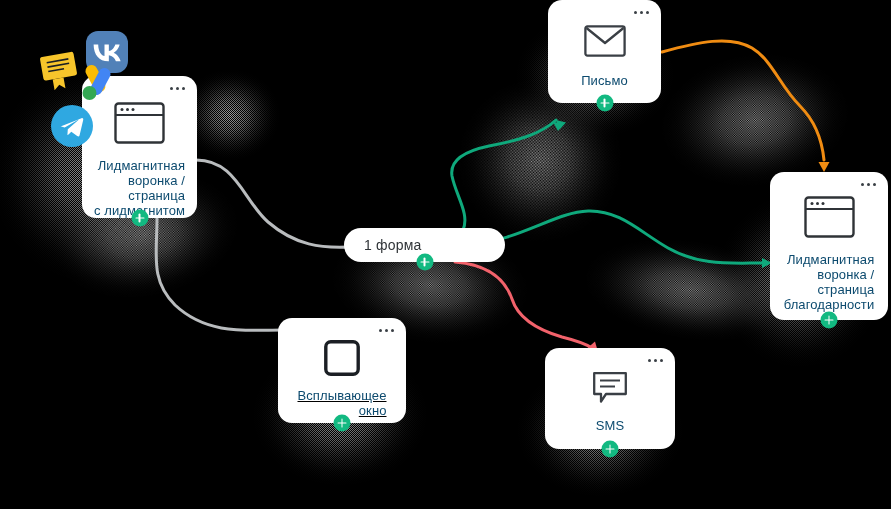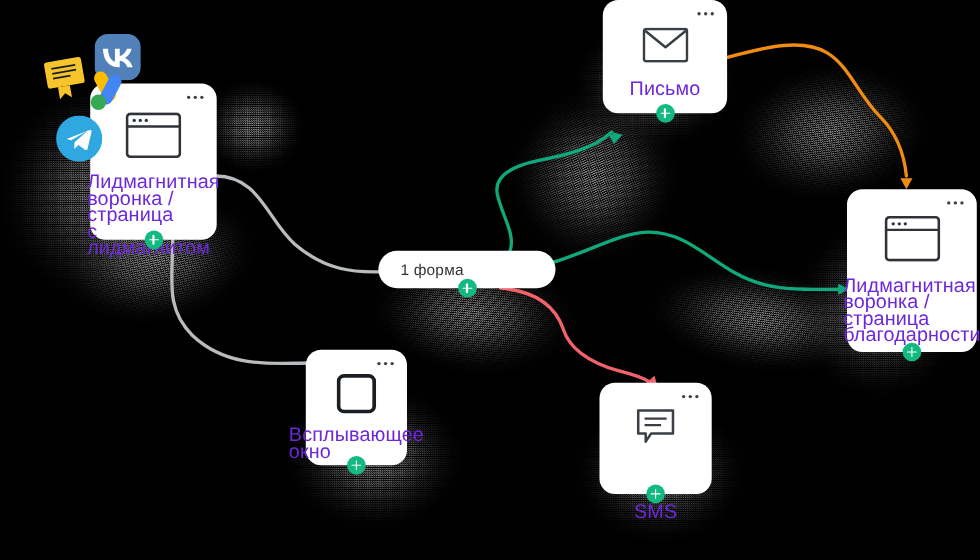--- a/index.html
+++ b/index.html
@@ -68,24 +68,24 @@
     background:#3a3f45;display:block;
   }
   .pill .dots i{width:4px;height:4px;}
 
   .ico{
     margin-top:26px;
     margin-bottom:14px;
     display:block;
   }
   .card .label{
-    font-size:18px;
+    font-size:13px;
     line-height:15px;
-    color:#6d28d9;
-    text-align:left;
+    color:#0c4a6e;
+    text-align:right;
     padding:0 8px;
     letter-spacing:.1px;
     white-space:pre-line;
   }
 
   .plus{
     position:absolute;
     width:17px;height:17px;
     border-radius:50%;
     background:#12B981;
@@ -233,37 +233,37 @@
         <circle cx="19" cy="7.5" r="1.5" fill="#2f3337"></circle>
       </svg>
     </span>
     <div class="label" style="padding:0 3px;">Лидмагнитная
 воронка /
 страница
 благодарности</div>
     <div class="plus" style="top:148px;"></div>
   </div>
 
-  <div class="card" style="left:278px;top:318px;width:92px;height:105px;">
+  <div class="card" style="left:278px;top:318px;width:128px;height:105px;text-decoration:underline;">
     <div class="dots">
         <i></i>
         <i></i>
         <i></i>
       </div>
     <span class="ico" style="margin-top:22px;margin-bottom:12px;">
       <svg width="36" height="36" viewBox="0 0 36 36">
         <rect x="1.8" y="1.8" width="32.4" height="32.4" rx="5" fill="none" stroke="#1b1f24" stroke-width="3.4"></rect>
       </svg>
     </span>
     <div class="label">Всплывающее
 окно</div>
     <div class="plus" style="top:105px;"></div>
   </div>
 
-  <div class="card" style="left:545px;top:348px;width:102px;height:101px;gap:40px;">
+  <div class="card" style="left:545px;top:348px;width:130px;height:101px;">
     <div class="dots">
         <i></i>
         <i></i>
         <i></i>
       </div>
     <span class="ico" style="margin-top:23px;margin-bottom:13px;">
       <svg width="36" height="34" viewBox="0 0 36 34">
         <path d="M2.2,2.2 H33.8 V23 H14 L9,30.5 V23 H2.2 Z" fill="none" stroke="#3a3f45" stroke-width="2.3" stroke-linejoin="round"></path>
         <line x1="8" y1="9.5" x2="28" y2="9.5" stroke="#3a3f45" stroke-width="2"></line>
         <line x1="8" y1="15.5" x2="23" y2="15.5" stroke="#3a3f45" stroke-width="2"></line>

